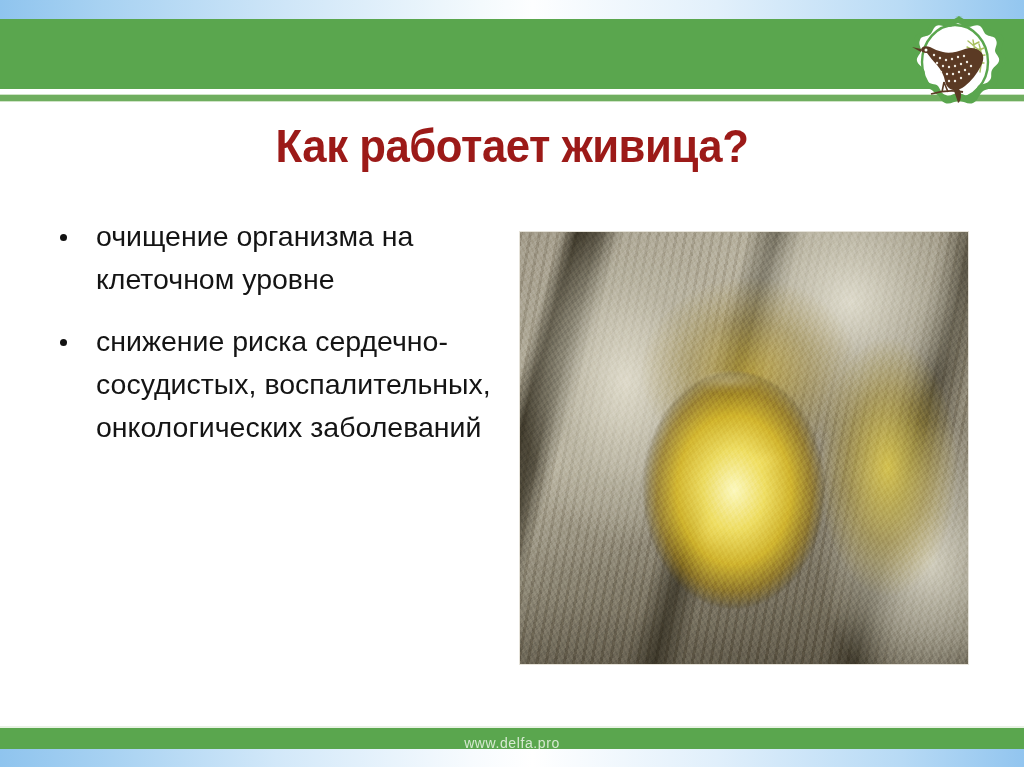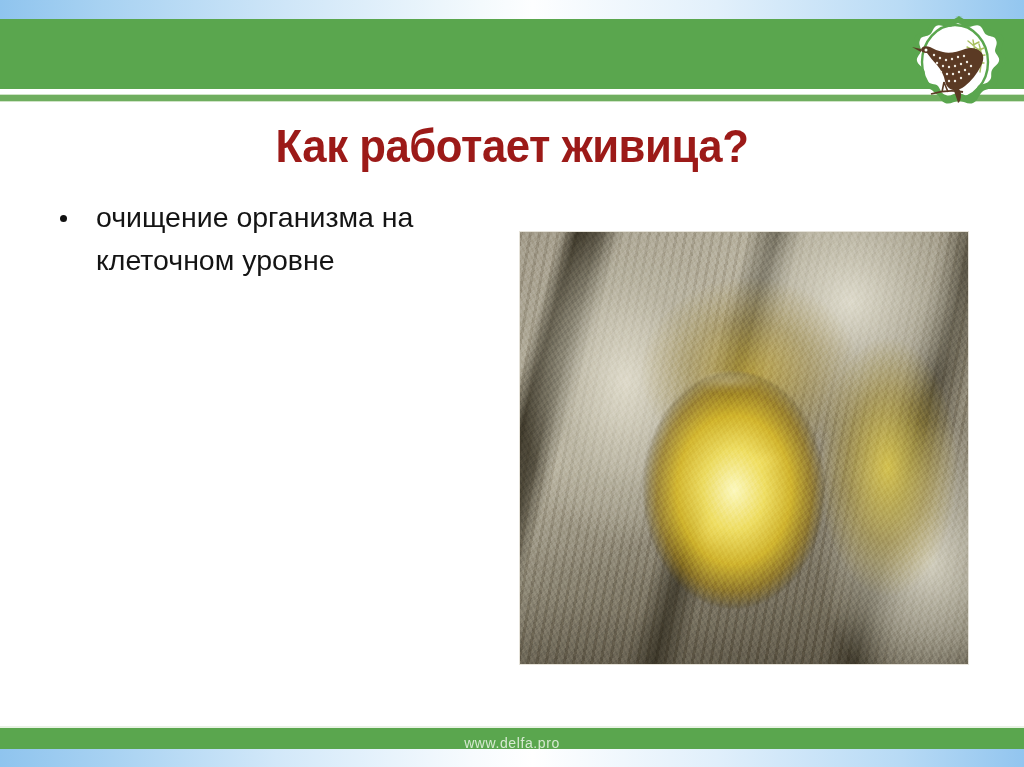--- a/index.html
+++ b/index.html
@@ -77,20 +77,21 @@
     padding: 0;
     list-style: none;
     color: #141414;
     font-size: 28.5px;
     line-height: 43px;
   }
   .bullets li {
     position: relative;
     padding-left: 52px;
     margin-bottom: 3px;
+    margin-top: 19px;
   }
   .bullets li .dot {
     position: absolute;
     left: 16px;
     top: 19px;
     width: 7px; height: 7px;
     border-radius: 50%;
     background: #111111;
   }
 
@@ -278,20 +279,24 @@
     </svg>
   </div>
 
   <div class="title">Как работает живица?</div>
 
   <ul class="bullets">
     <li>
       <span class="dot"></span>
       <span>очищение организма  на клеточном уровне</span>
     </li>
+    <li>
+      <span class="dot"></span>
+      <span>снижение риска сердечно-сосудистых, воспалительных, онкологических заболеваний</span>
+    </li>
   </ul>
 
   <div class="photo">
     <div class="photo-inner"></div>
     <div class="photo-grain"></div>
   </div>
 
   <div class="bottom-green"></div>
   <div class="watermark">www.delfa.pro</div>
   <div class="bottom-blue"></div>

